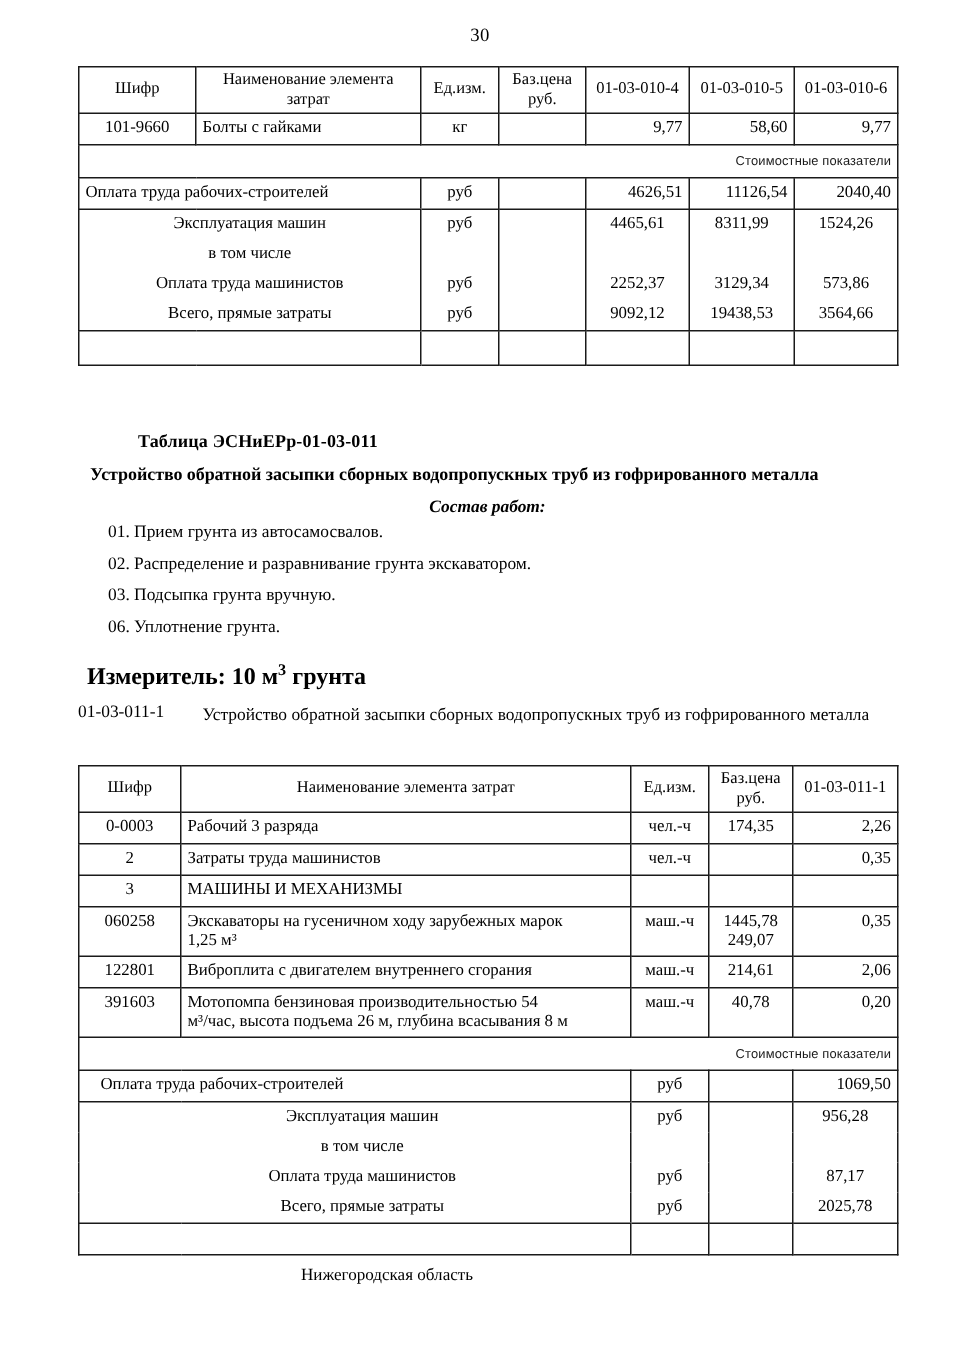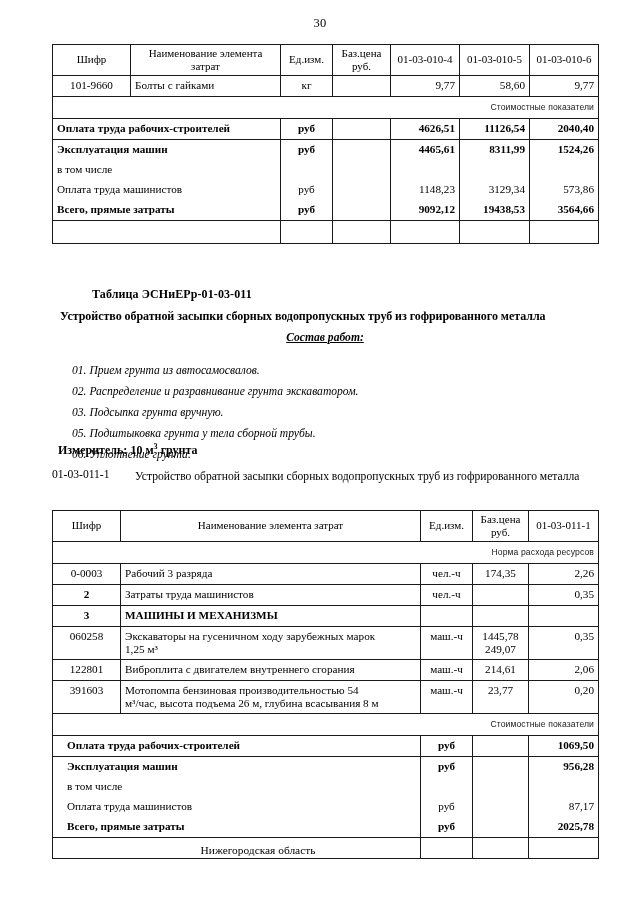--- a/index.html
+++ b/index.html
@@ -42,23 +42,23 @@
   }
   table.doc-table td {
     border: 1px solid #1a1a1a;
     padding: 2px 4px;
     vertical-align: middle;
     overflow: hidden;
   }
   .c { text-align: center; }
   .r { text-align: right; }
   .l { text-align: left; }
-  .b { font-weight: bold; }
+  .b { font-weight: normal; }
   .noright { border-right: none !important; }
-  .notop { border-top: none !important; }
+  .notop { border-top: none !important; text-align: center; }
   .nobottom { border-bottom: none !important; }
 
   
   .band {
     font-family: "Liberation Sans", "DejaVu Sans", sans-serif;
     font-size: 8.6px;
     text-align: right;
     padding-right: 5px;
     letter-spacing: 0.1px;
     color: #1a1a1a;
@@ -96,39 +96,37 @@
     font-weight: bold;
     letter-spacing: -0.05px;
   }
   .works-caption {
     top: 331px;
     width: 546px;
     text-align: center;
     font-size: 11.6px;
     font-style: italic;
     font-weight: bold;
-    text-decoration: underline;
   }
   .work-list {
     position: absolute;
     left: 72px;
-    top: 360px;
+    top: 344px;
     width: 520px;
-    font-style: italic;
   }
   .work-item {
     font-size: 11.6px;
     height: 21px;
     line-height: 21px;
     white-space: nowrap;
   }
   .measure {
     top: 443px;
     left: 58px;
-    font-size: 12px;
+    font-size: 16px;
     font-weight: bold;
   }
   .norm-line {
     position: absolute;
     top: 468px;
     left: 52px;
     width: 552px;
     font-size: 11.6px;
   }
   .norm-code {
@@ -236,21 +234,21 @@
         <td class="c notop nobottom"></td>
         <td class="r notop nobottom"></td>
         <td class="r notop nobottom"></td>
         <td class="r notop nobottom"></td>
         <td class="r notop nobottom"></td>
       </tr>
       <tr class="t1-money">
         <td class="l noright notop nobottom" colspan="2">Оплата труда машинистов</td>
         <td class="c notop nobottom">руб</td>
         <td class="r notop nobottom"></td>
-        <td class="r notop nobottom">1148,23</td>
+        <td class="r notop nobottom">2252,37</td>
         <td class="r notop nobottom">3129,34</td>
         <td class="r notop nobottom">573,86</td>
       </tr>
       <tr class="t1-money">
         <td class="l b noright notop" colspan="2">Всего, прямые затраты</td>
         <td class="c b notop">руб</td>
         <td class="r notop"></td>
         <td class="r b notop">9092,12</td>
         <td class="r b notop">19438,53</td>
         <td class="r b notop">3564,66</td>
@@ -267,21 +265,20 @@
   </table>
 
   <div class="mid tbl-caption">Таблица  ЭСНиЕРр-01-03-011</div>
   <div class="mid tbl-title">Устройство обратной засыпки сборных водопропускных труб из гофрированного металла</div>
   <div class="mid works-caption">Состав работ:</div>
 
   <div class="work-list">
     <div class="work-item">01. Прием грунта из автосамосвалов.</div>
     <div class="work-item">02. Распределение и разравнивание грунта экскаватором.</div>
     <div class="work-item">03. Подсыпка грунта вручную.</div>
-    <div class="work-item">05. Подштыковка грунта у тела сборной трубы.</div>
     <div class="work-item">06. Уплотнение грунта.</div>
   </div>
 
   <div class="mid measure">
     <span>Измеритель:</span>
     <span>10 м</span><sup>3</sup><span> грунта</span>
   </div>
 
   <div class="norm-line">
     <span class="norm-code">01-03-011-1</span>
@@ -301,23 +298,20 @@
         <td class="c">Шифр</td>
         <td class="c">Наименование элемента затрат</td>
         <td class="c">Ед.изм.</td>
         <td class="c">
           <span>Баз.цена</span><br>
           <span>руб.</span>
         </td>
         <td class="c">01-03-011-1</td>
       </tr>
 
-      <tr>
-        <td class="band" colspan="5" style="height:17px">Норма расхода ресурсов</td>
-      </tr>
 
       <tr>
         <td class="c">0-0003</td>
         <td class="l">Рабочий 3 разряда</td>
         <td class="c">чел.-ч</td>
         <td class="c">174,35</td>
         <td class="r">2,26</td>
       </tr>
       <tr>
         <td class="c b">2</td>
@@ -356,21 +350,21 @@
         <td class="r">2,06</td>
       </tr>
 
       <tr class="two-line">
         <td class="c" style="vertical-align:top;padding-top:3px">391603</td>
         <td class="l stack" style="vertical-align:top;padding-top:3px">
           <span>Мотопомпа бензиновая производительностью 54</span><br>
           <span>м³/час, высота подъема 26 м, глубина всасывания 8 м</span>
         </td>
         <td class="c" style="vertical-align:top;padding-top:3px">маш.-ч</td>
-        <td class="c" style="vertical-align:top;padding-top:3px">23,77</td>
+        <td class="c" style="vertical-align:top;padding-top:3px">40,78</td>
         <td class="r" style="vertical-align:top;padding-top:3px">0,20</td>
       </tr>
 
       <tr>
         <td class="band" colspan="5" style="height:17px">Стоимостные показатели</td>
       </tr>
 
       <tr class="t2-money">
         <td class="l b noright" colspan="2" style="padding-left:14px">Оплата труда рабочих-строителей</td>
         <td class="c b">руб</td>

